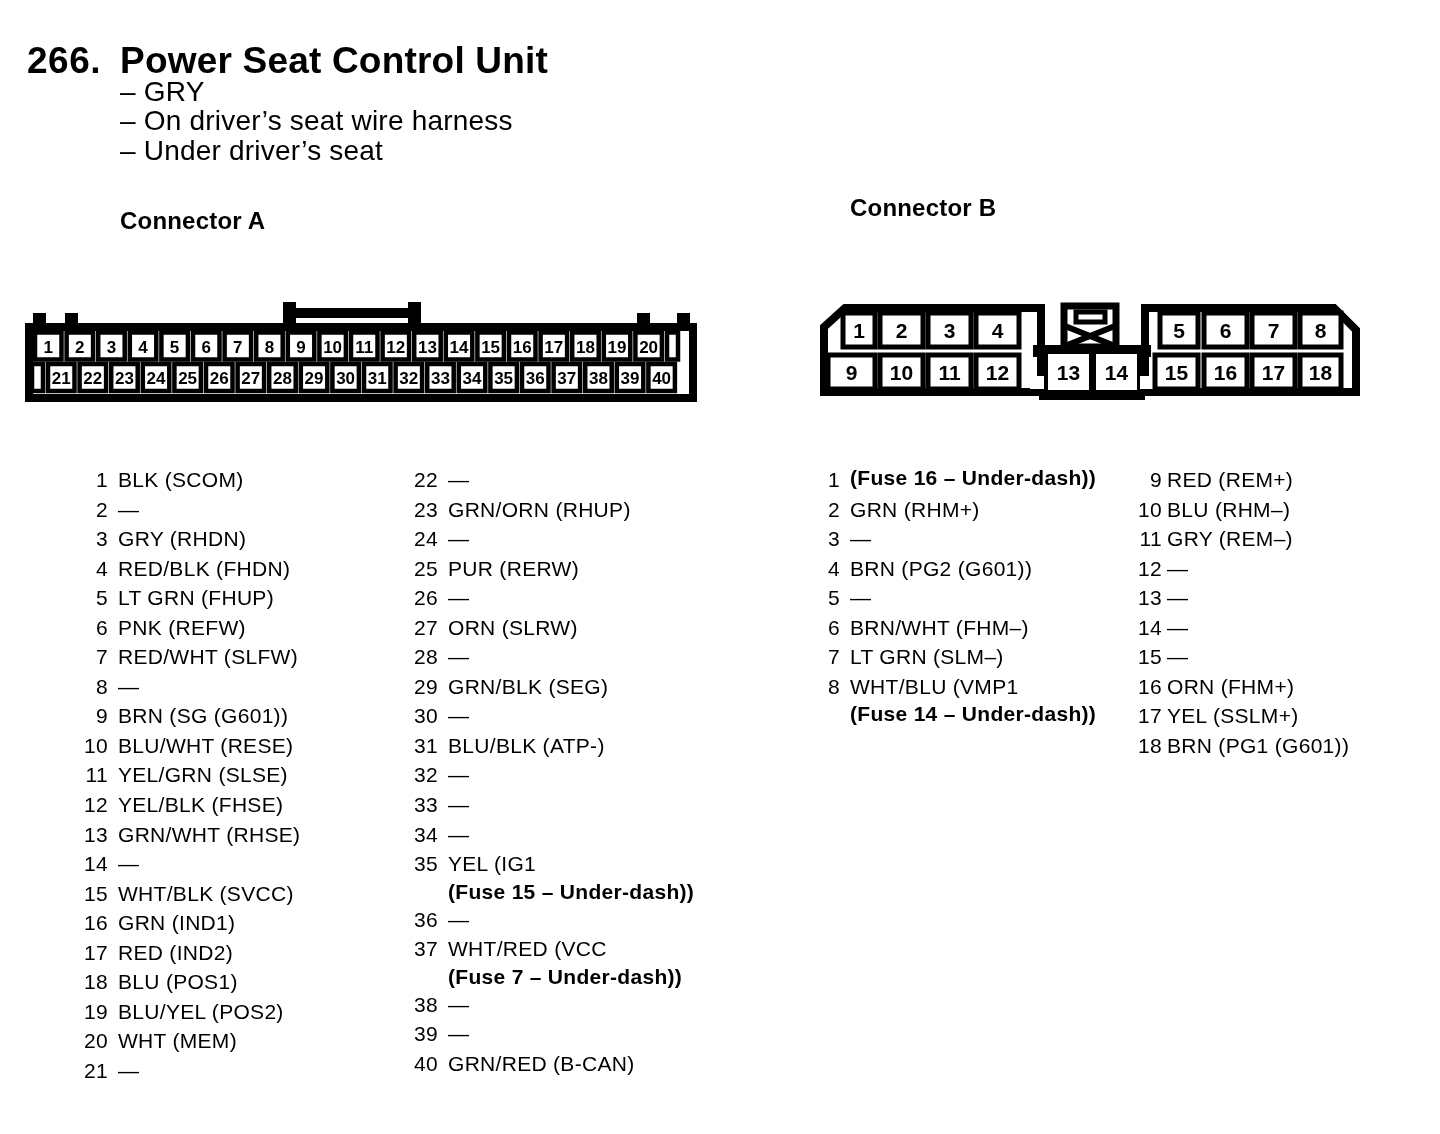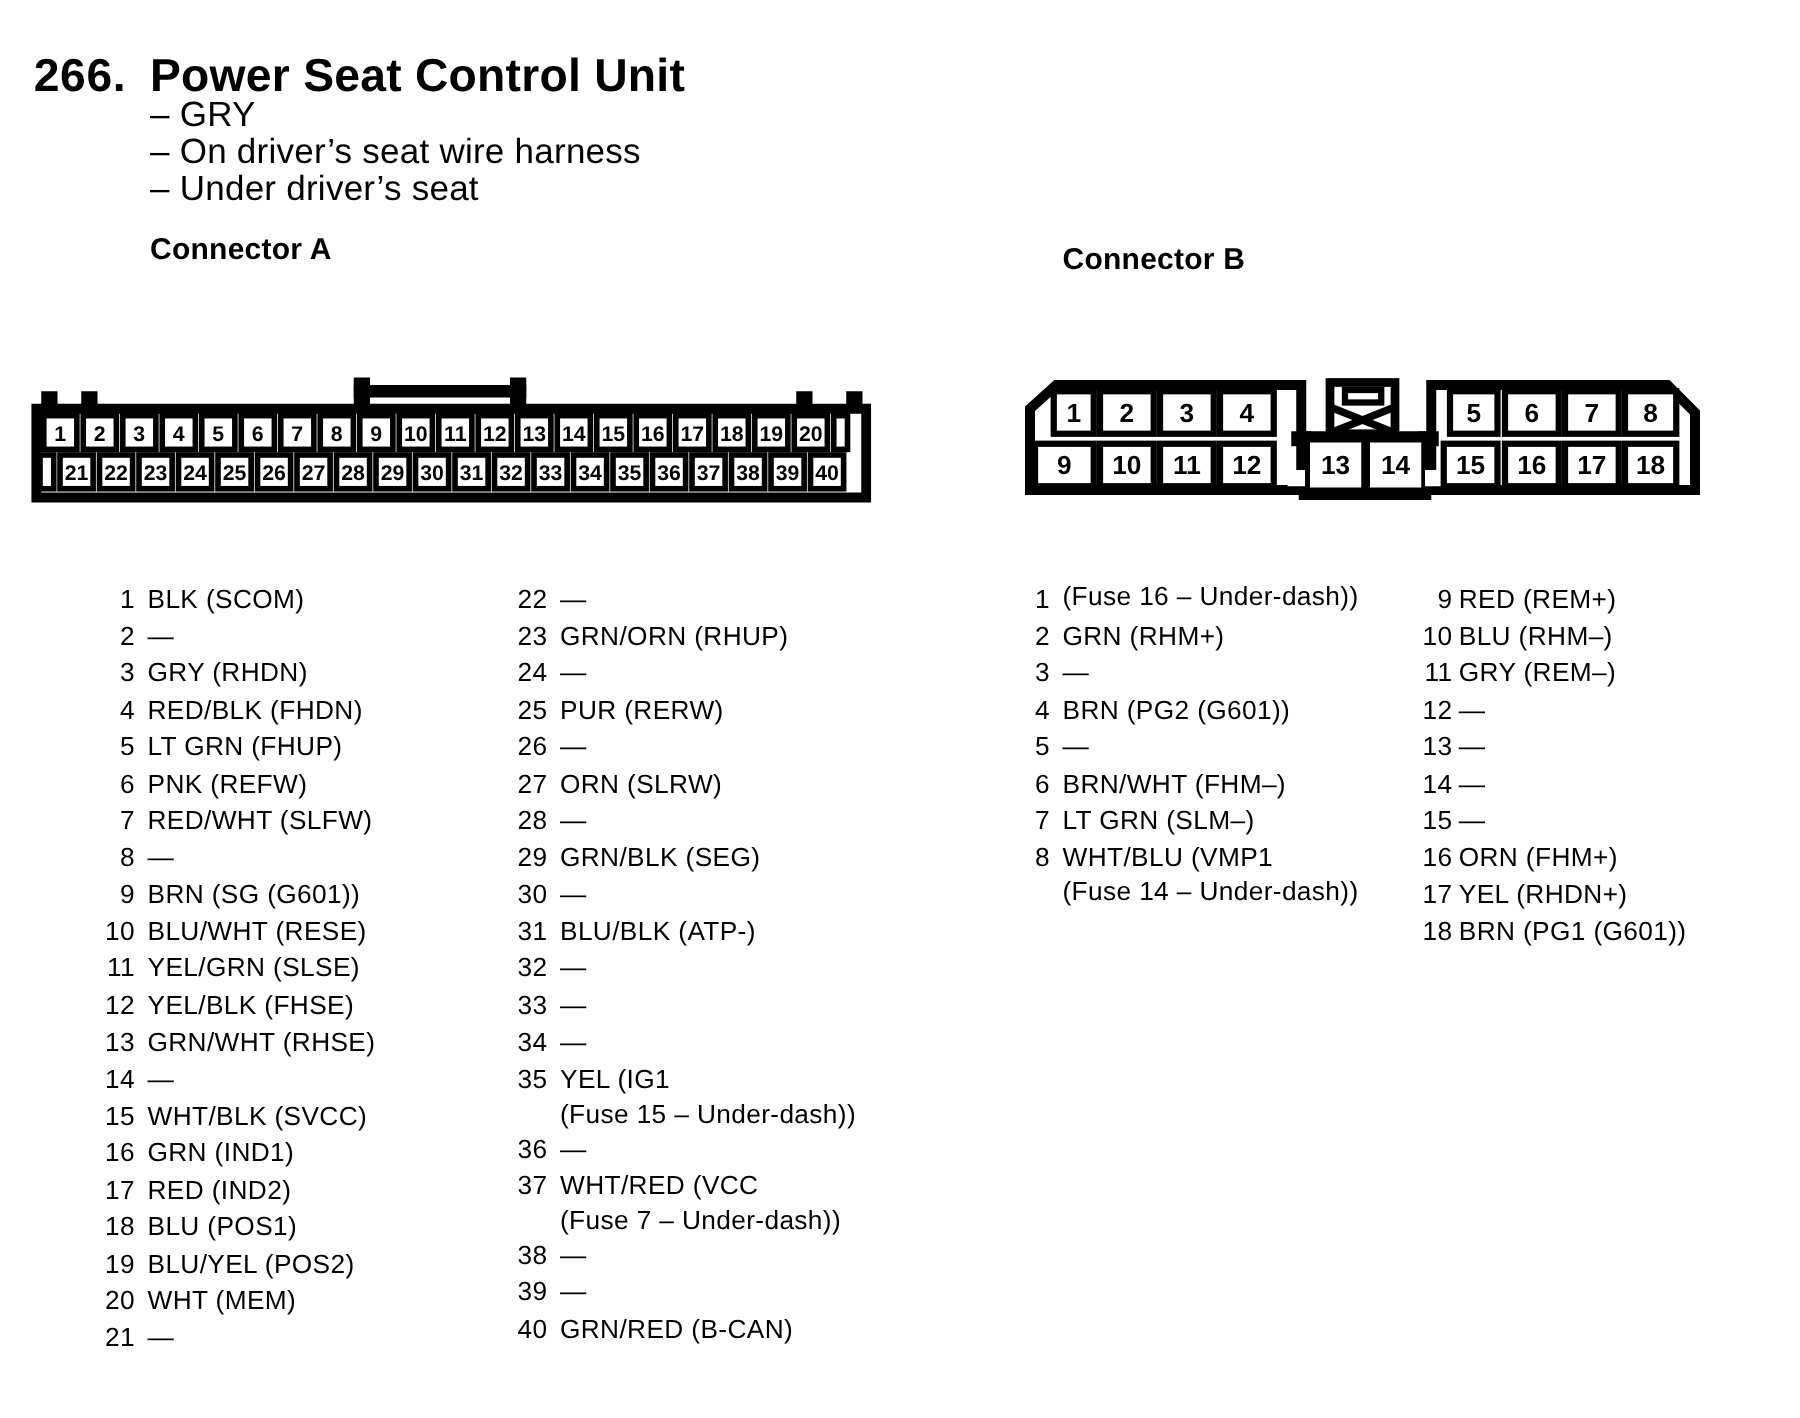--- a/index.html
+++ b/index.html
@@ -3,37 +3,37 @@
 <meta charset="utf-8">
 <style>
   html,body{margin:0;padding:0;background:#fff;}
   #page{position:relative;width:1440px;height:1134px;background:#ffffff;
         font-family:"Liberation Sans",sans-serif;color:#000;overflow:hidden;}
   .title-row{position:absolute;left:27px;top:24px;display:flex;align-items:baseline;}
   .sec-num{font-size:37px;font-weight:bold;width:93px;letter-spacing:0.5px;}
   .sec-title{font-size:37px;font-weight:bold;letter-spacing:0.2px;margin-top:16px;}
   .notes{position:absolute;left:120px;top:77px;font-size:28px;line-height:29.4px;letter-spacing:0.2px;}
   .conn-heading{position:absolute;margin:0;font-size:24px;font-weight:bold;letter-spacing:0.2px;}
-  #headingA{left:120px;top:186px;}
+  #headingA{left:120px;top:207px;}
   #headingB{left:850px;top:194px;}
   svg.conn{position:absolute;}
   #connA{left:25px;top:299px;}
   #connB{left:815px;top:299px;}
   svg text{font-family:"Liberation Sans",sans-serif;font-weight:bold;fill:#000;text-anchor:middle;}
   .pinlist{position:absolute;font-size:21px;letter-spacing:0.3px;}
   #listA1{left:80px;top:465px;}
   #listA2{left:410px;top:465px;}
   #listB1{left:812px;top:465px;}
   #listB2{left:1134px;top:465px;}
   .pin-row{display:flex;align-items:flex-start;}
   .pin-num{flex:none;width:28px;text-align:right;line-height:29.55px;}
   .pin-label{margin-left:10px;white-space:nowrap;}
   #listB2 .pin-label{margin-left:5px;}
   .pin-label .l1{line-height:29.55px;}
-  .pin-label .l2{line-height:26px;}
+  .pin-label .l2{line-height:26px;font-weight:bold;}
 </style>
 </head>
 <body>
 
 <div id="page">
   <div class="title-row">
     <span class="sec-num">266.</span>
     <span class="sec-title">Power Seat Control Unit</span>
   </div>
 
@@ -530,21 +530,21 @@
       </div>
       <div class="pin-row">
         <span class="pin-num">16</span>
         <span class="pin-label">
           <div class="l1">ORN (FHM+)</div>
         </span>
       </div>
       <div class="pin-row">
         <span class="pin-num">17</span>
         <span class="pin-label">
-          <div class="l1">YEL (RHDN+)</div>
+          <div class="l1">YEL (SSLM+)</div>
         </span>
       </div>
       <div class="pin-row">
         <span class="pin-num">18</span>
         <span class="pin-label">
           <div class="l1">BRN (PG1 (G601))</div>
         </span>
       </div>
     </div>
 </div>

